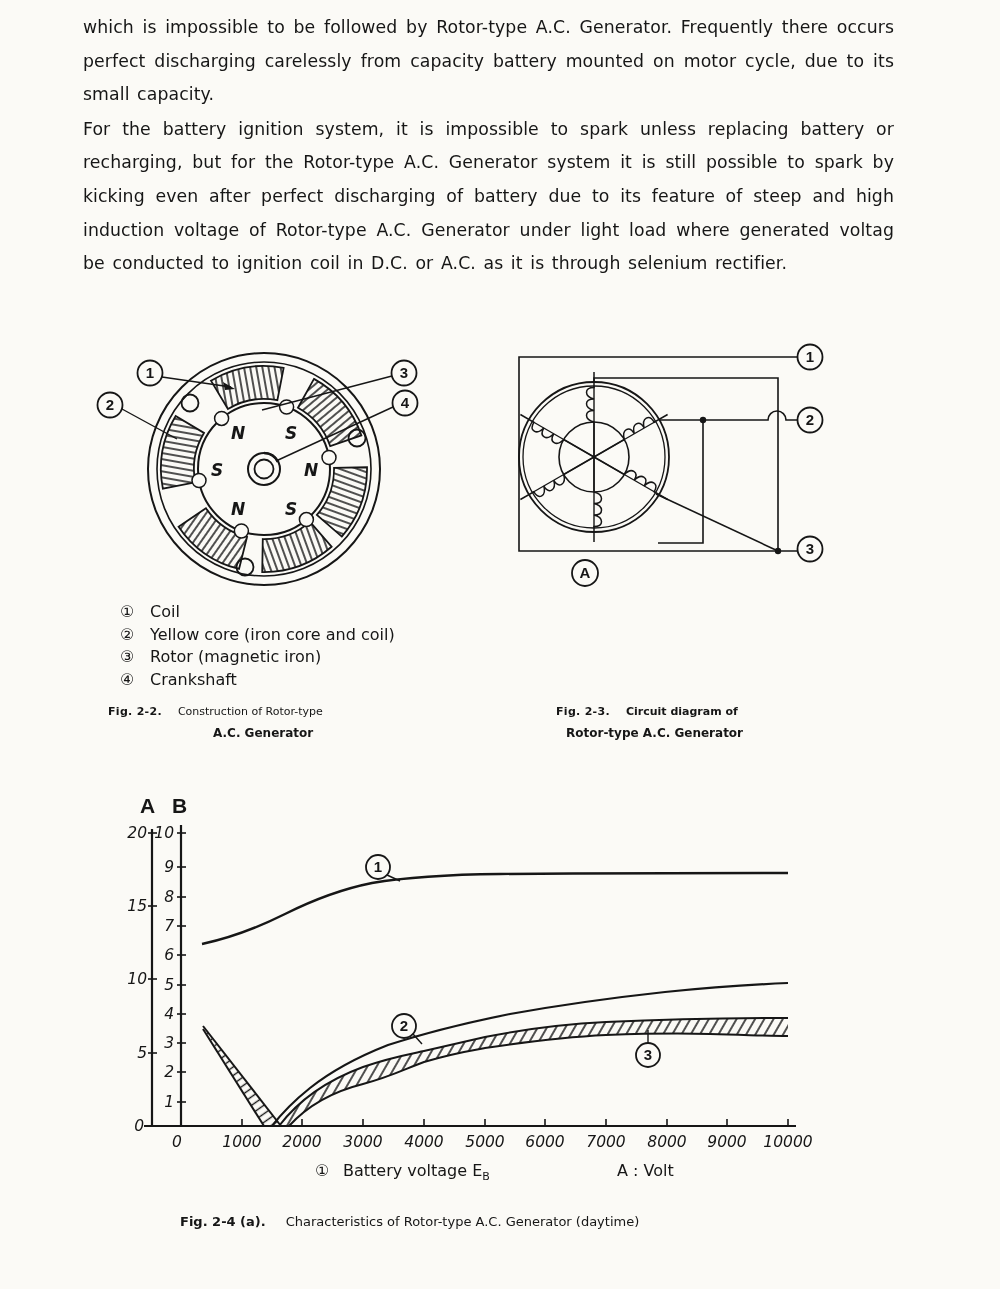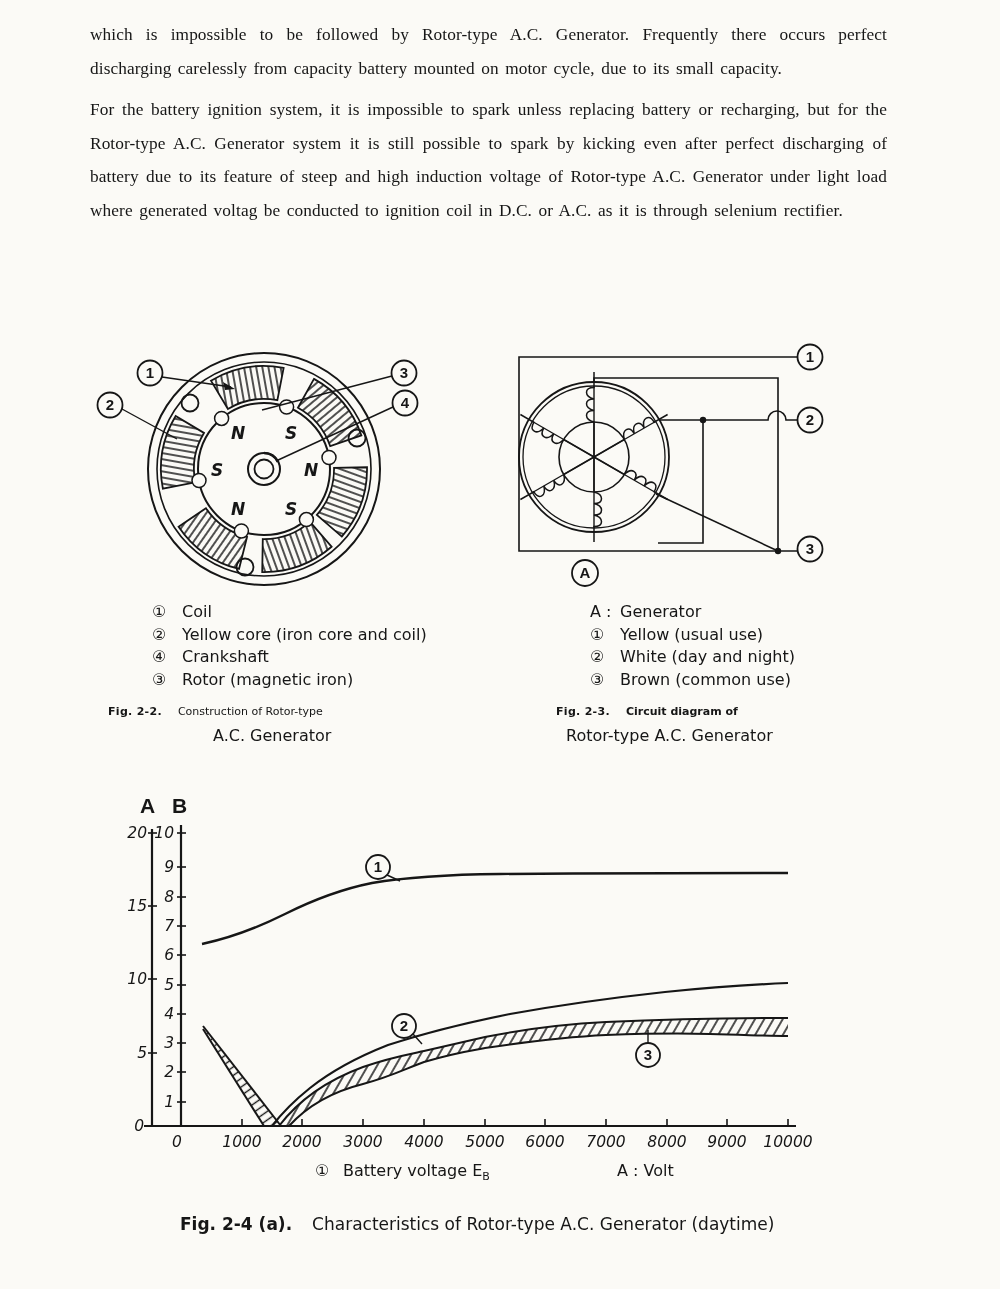--- a/index.html
+++ b/index.html
@@ -4,37 +4,37 @@
 <style>
   html,body { margin:0; padding:0; background:#e8e8e8; }
   .page {
     position:relative; width:1000px; height:1289px; margin:0 auto;
     background:#fbfaf6; color:#161616; overflow:hidden;
     font-family:"DejaVu Sans","Liberation Sans",sans-serif;
   }
   
   .toptext { position:absolute; left:82px; top:10px; width:813px; }
   .toptext p {
-    margin:8px; font-size:17.3px; line-height:33.6px;
-    text-align:justify; word-spacing:2px; letter-spacing:0.1px;font-family:Liberation Serif, serif;
+    margin:1px; font-size:17.3px; line-height:33.6px;
+    text-align:justify; word-spacing:2px; letter-spacing:0.1px;
   }
   
   .legend { position:absolute; font-size:16px; }
-  .legend .row { line-height:22.6px; white-space:nowrap;margin-left:32px; }
+  .legend .row { line-height:22.6px; white-space:nowrap; }
   .legend .num { display:inline-block; min-width:30px; font-family:"DejaVu Sans",sans-serif; }
   .figcap { position:absolute; font-size:11px; line-height:24px; white-space:nowrap; }
   .figcap b { margin-right:16px; letter-spacing:0.3px; }
-  .figcap2 { position:absolute; font-size:16px; white-space:nowrap; }
+  .figcap2 { position:absolute; font-size:12px; white-space:nowrap;font-weight:bold; }
   
   .chart-legend { position:absolute; left:283px; top:1157px; width:520px; font-size:16px; }
   .chart-legend .row { line-height:28px; position:relative; white-space:nowrap;margin-left:32px; }
   .chart-legend .num { display:inline-block; min-width:28px; font-family:"DejaVu Sans",sans-serif; }
   .chart-legend sub { font-size:11px; }
   .chart-legend .unit { position:absolute; left:302px; top:0;text-align:center; }
-  .chart-cap { position:absolute; left:180px; top:1214px; font-size:17px; white-space:nowrap; }
+  .chart-cap { position:absolute; left:180px; top:1214px; font-size:13px; white-space:nowrap; }
   .chart-cap b { margin-right:20px; }
   
   svg { position:absolute; overflow:visible; }
   .ink { stroke:#161616; fill:none; }
   .callout-num { font:bold 15px "Liberation Sans",sans-serif; fill:#161616; }
   .pole { font:italic bold 17px "DejaVu Sans",sans-serif; fill:#161616; }
   .axnum { font:italic 15.5px "DejaVu Sans",sans-serif; fill:#161616; }
   .axhead { font:bold 21px "Liberation Sans",sans-serif; fill:#161616; }
 </style>
 </head>
@@ -113,22 +113,22 @@
         <text class="callout-num" x="25" y="68">2</text>
         <text class="callout-num" x="319" y="36">3</text>
         <text class="callout-num" x="320" y="66">4</text>
       </g>
     </g>
   </svg>
 
   <div class="legend" style="left:120px; top:601px;">
     <div class="row"><span class="num">①</span><span>Coil</span></div>
     <div class="row"><span class="num">②</span><span>Yellow core (iron core and coil)</span></div>
+    <div class="row"><span class="num">③</span><span>Rotor (magnetic iron)</span></div>
     <div class="row"><span class="num">④</span><span>Crankshaft</span></div>
-    <div class="row"><span class="num">③</span><span>Rotor (magnetic iron)</span></div>
   </div>
   <div class="figcap" style="left:108px; top:700px;">
     <b>Fig. 2-2.</b><span>Construction of Rotor-type</span>
   </div>
   <div class="figcap2" style="left:213px; top:726px;">A.C. Generator</div>
 
   <svg style="left:500px; top:344px;" width="340" height="252" viewBox="0 0 340 252">
     <defs>
       <g id="genCoil">
         <line class="ink" x1="94" y1="113" x2="94" y2="78" stroke-width="1.5"></line>
@@ -168,26 +168,20 @@
       <circle class="ink" cx="85" cy="229" r="13" stroke-width="1.8"></circle>
       <g text-anchor="middle">
         <text class="callout-num" x="310" y="18">1</text>
         <text class="callout-num" x="310" y="81">2</text>
         <text class="callout-num" x="310" y="210">3</text>
         <text class="callout-num" x="85" y="234">A</text>
       </g>
     </g>
   </svg>
 
-  <div class="legend" style="left:558px; top:601px;">
-    <div class="row"><span class="num">A :</span><span>Generator</span></div>
-    <div class="row"><span class="num">①</span><span>Yellow (usual use)</span></div>
-    <div class="row"><span class="num">②</span><span>White (day and night)</span></div>
-    <div class="row"><span class="num">③</span><span>Brown (common use)</span></div>
-  </div>
   <div class="figcap" style="left:556px; top:700px;font-weight:bold;">
     <b>Fig. 2-3.</b><span>Circuit diagram of</span>
   </div>
   <div class="figcap2" style="left:566px; top:726px;">Rotor-type A.C. Generator</div>
 
   <svg style="left:120px; top:783px;" width="700" height="378" viewBox="0 0 700 378">
     <defs>
       <pattern id="bandHatch" patternUnits="userSpaceOnUse" width="8" height="8" patternTransform="rotate(30)">
         <line x1="4" y1="0" x2="4" y2="8" stroke="#161616" stroke-width="1.5"></line>
       </pattern>

